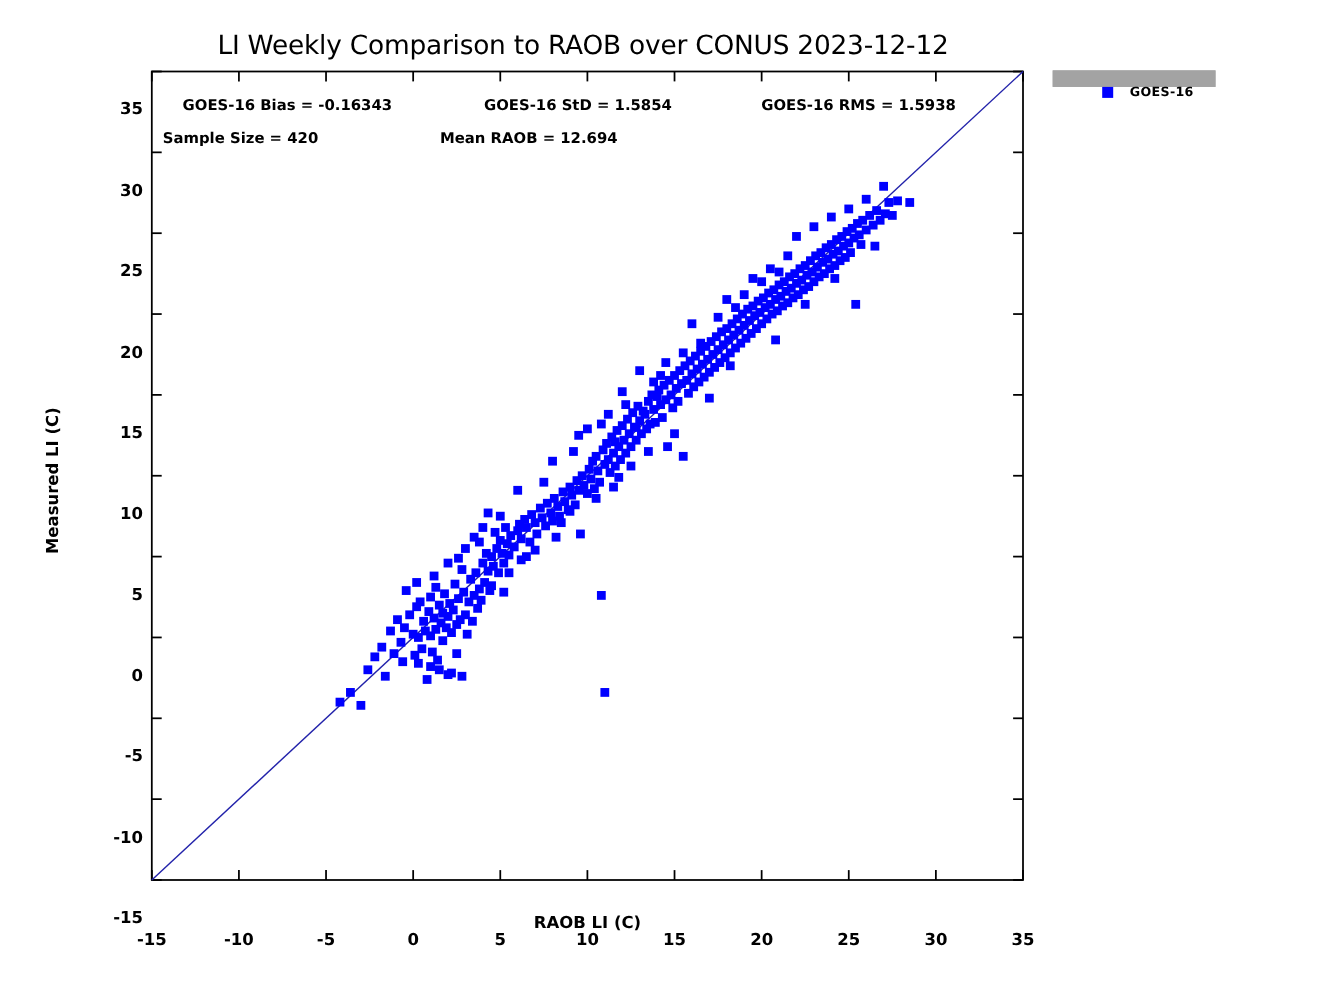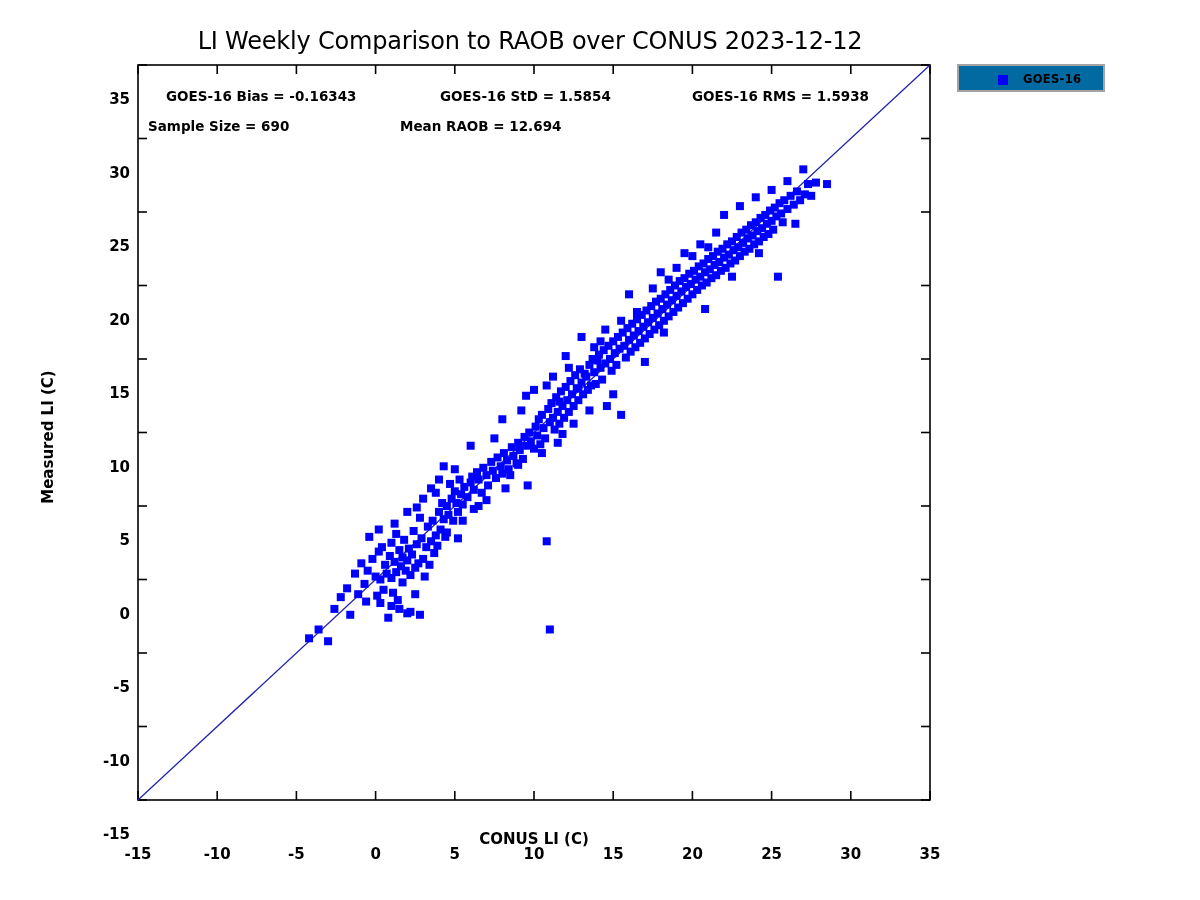--- a/index.html
+++ b/index.html
@@ -87,23 +87,23 @@
   .ytick-label {
     transform: translateY(-50%);
     text-align: right;
   }
 
   #legend-box {
     position: absolute;
     left: 957px;
     top: 64px;
     width: 148px;
-    height: 28px;
-    border: 2px solid #a3a3a3;
-    background: #0369a1;
+    height: 15px;
+    border: 6px solid #a3a3a3;
+    background: #a3a3a3;
     box-sizing: border-box;
   }
   #legend-swatch {
     position: absolute;
     left: 39px;
     top: 9px;
     width: 10px;
     height: 10px;
     background: #0000ff;
   }
@@ -121,21 +121,21 @@
 </head>
 <body>
 
 <div id="root">
 
   <div class="chart-title">LI Weekly Comparison to RAOB over CONUS 2023-12-12</div>
 
   <div class="stat-text" id="stat-bias">GOES-16 Bias = -0.16343</div>
   <div class="stat-text" id="stat-std">GOES-16 StD = 1.5854</div>
   <div class="stat-text" id="stat-rms">GOES-16 RMS = 1.5938</div>
-  <div class="stat-text" id="stat-sample">Sample Size = 690</div>
+  <div class="stat-text" id="stat-sample">Sample Size = 420</div>
   <div class="stat-text" id="stat-mean">Mean RAOB = 12.694</div>
 
   <svg id="plot-svg" width="1200" height="900">
     <g id="axis-frame">
         <rect x="138" y="65" width="792" height="735" fill="none" stroke="#000000" stroke-width="1.6"></rect>
       </g>
     <g id="tick-marks">
         <line x1="138" y1="800" x2="138" y2="791" stroke="#000" stroke-width="1.6"></line>
         <line x1="138" y1="65" x2="138" y2="74" stroke="#000" stroke-width="1.6"></line>
         <line x1="217.2" y1="800" x2="217.2" y2="791" stroke="#000" stroke-width="1.6"></line>
@@ -555,21 +555,21 @@
       <div class="tick-label ytick-label" style="left: 76px; width: 54px; top: 579.5px;">0</div>
       <div class="tick-label ytick-label" style="left: 76px; width: 54px; top: 506px;">5</div>
       <div class="tick-label ytick-label" style="left: 76px; width: 54px; top: 432.5px;">10</div>
       <div class="tick-label ytick-label" style="left: 76px; width: 54px; top: 359px;">15</div>
       <div class="tick-label ytick-label" style="left: 76px; width: 54px; top: 285.5px;">20</div>
       <div class="tick-label ytick-label" style="left: 76px; width: 54px; top: 212px;">25</div>
       <div class="tick-label ytick-label" style="left: 76px; width: 54px; top: 138.5px;">30</div>
       <div class="tick-label ytick-label" style="left: 76px; width: 54px; top: 65px;">35</div>
     </div>
 
-  <div class="axis-label" id="xaxis-label">CONUS LI (C)</div>
+  <div class="axis-label" id="xaxis-label">RAOB LI (C)</div>
   <div class="axis-label" id="yaxis-label">Measured LI (C)</div>
 
   <div id="legend-box">
     <div id="legend-swatch"></div>
     <div id="legend-label">GOES-16</div>
   </div>
 
 </div>
 
 </body></html>

